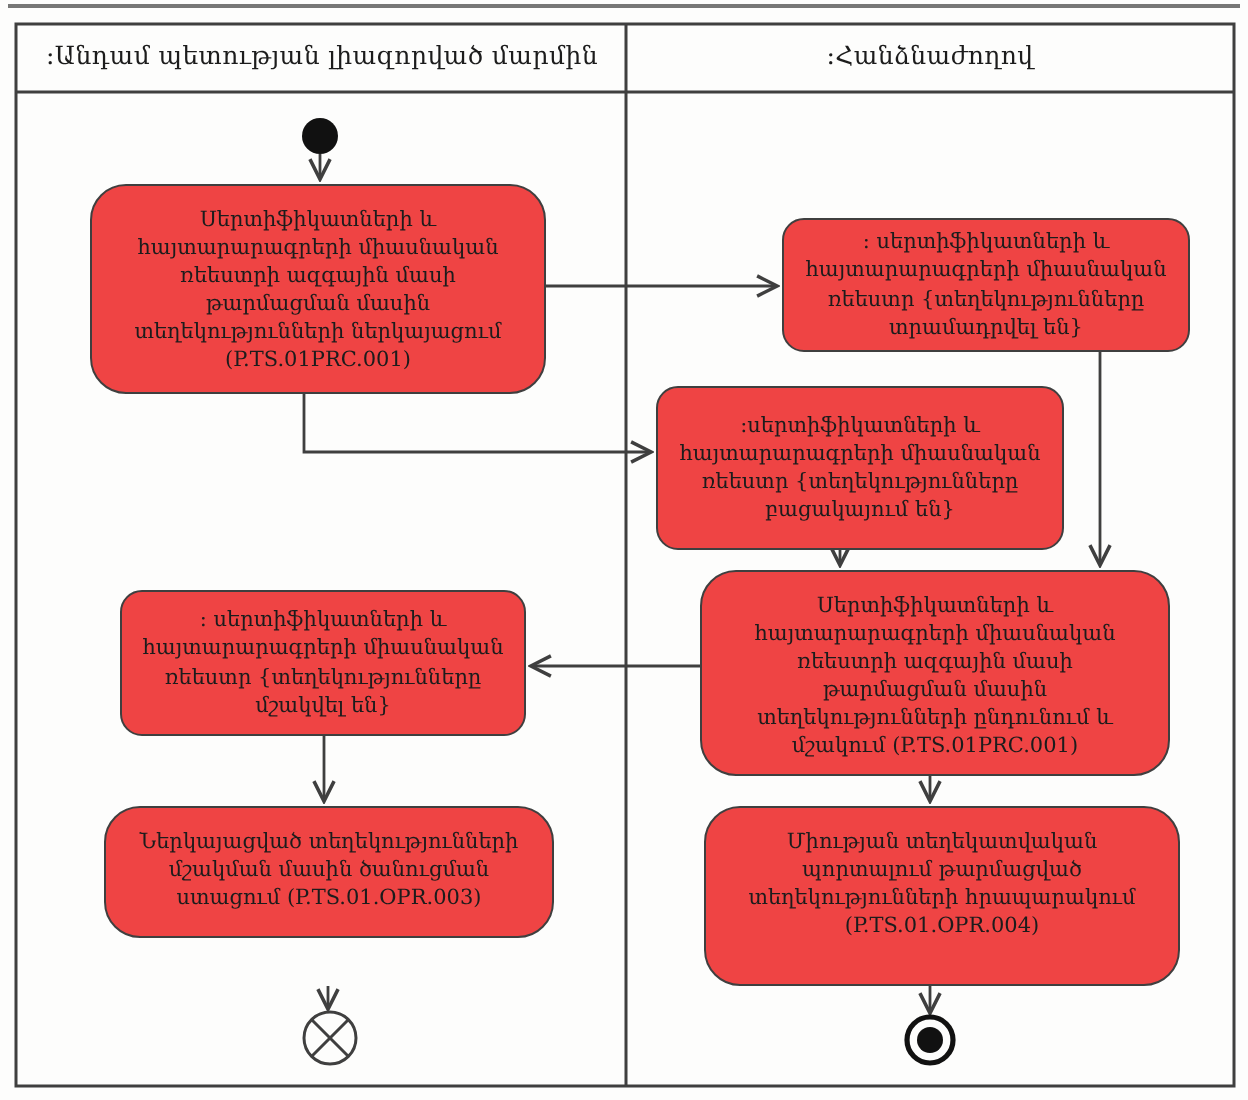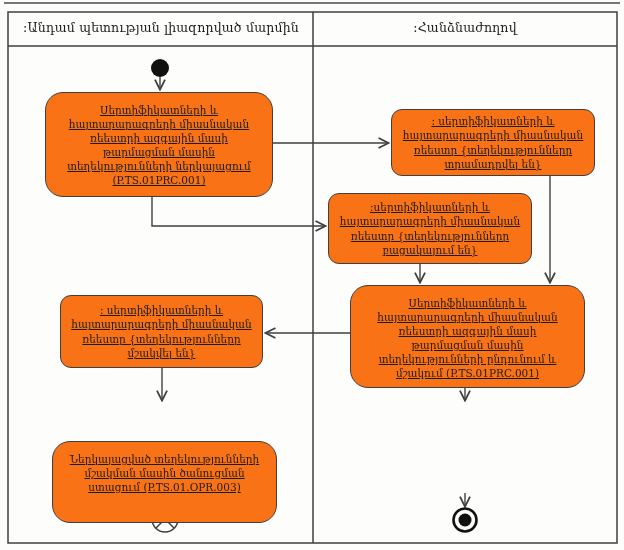--- a/index.html
+++ b/index.html
@@ -34,44 +34,43 @@
     font-size: 12.5px;
     letter-spacing: .2px;
     text-align: center;
   }
   .lane-header.left  { left: 9px;   width: 304px; }
   .lane-header.right { left: 314px; width: 302px; }
   .node {
     position: absolute;
     box-sizing: border-box;
     border: 1.5px solid #3f3f3f;
-    background: #f97316;
+    background: #ef4444;
     font-size: 10.5px;
     line-height: 1.34;
     text-align: center;
     display: flex;
     justify-content: center;
-    text-decoration: underline;
   }
   .node.action {
     border-radius: 18px;
     align-items: flex-start;
     padding: 10px 10px 4px 10px;
   }
   .node.object {
     border-radius: 11px;
     align-items: center;
     padding: 3px 8px;
   }
   #action-submit        { left: 45px;  top: 92px;  width: 228px; height: 105px; }
   #object-provided      { left: 391px; top: 109px; width: 204px; height: 67px;  }
-  #object-missing       { left: 328px; top: 193px; width: 204px; height: 71px;  }
+  #object-missing       { left: 328px; top: 193px; width: 204px; height: 82px;  }
   #action-process       { left: 350px; top: 285px; width: 235px; height: 103px; }
   #object-processed     { left: 60px;  top: 295px; width: 203px; height: 73px;  }
-  #action-notification  { left: 52px;  top: 403px; width: 225px; height: 82px; margin-top: 38px;  }
+  #action-notification  { left: 52px;  top: 403px; width: 225px; height: 66px;  }
   #action-publish       { left: 352px; top: 403px; width: 238px; height: 90px;  }
 </style>
 </head>
 <body>
 
 <div class="page">
 
   <div class="scan-artifact-line"></div>
 
   <svg class="layer" viewBox="0 0 624 550" xmlns="http://www.w3.org/2000/svg">
@@ -140,14 +139,17 @@
   </div>
 
   <div class="node object" id="object-processed">
     <span>: սերտիֆիկատների և հայտարարագրերի միասնական ռեեստր {տեղեկությունները մշակվել են}</span>
   </div>
 
   <div class="node action" id="action-notification">
     <span>Ներկայացված տեղեկությունների մշակման մասին ծանուցման ստացում (P.TS.01.OPR.003)</span>
   </div>
 
+  <div class="node action" id="action-publish">
+    <span>Միության տեղեկատվական պորտալում թարմացված տեղեկությունների հրապարակում (P.TS.01.OPR.004)</span>
+  </div>
 
 </div>
 
 </body></html>

